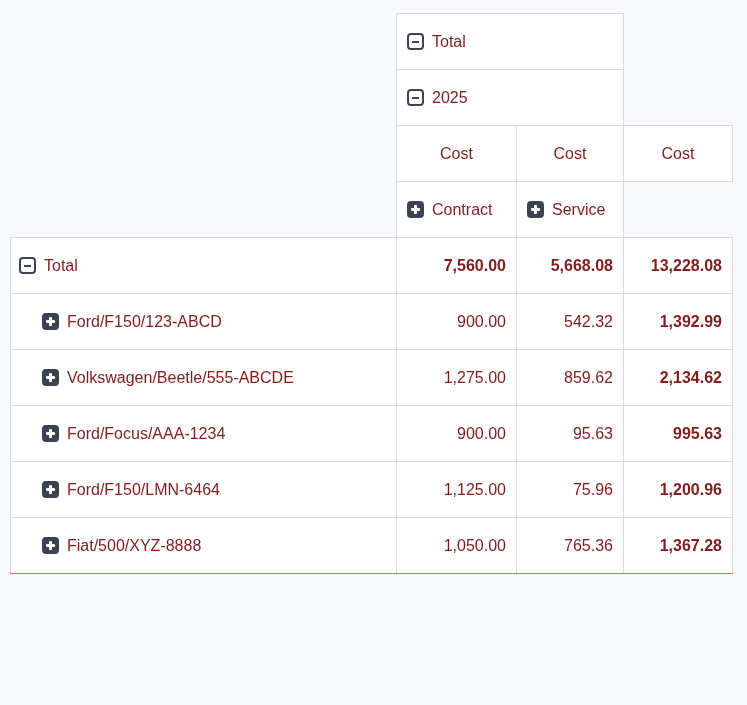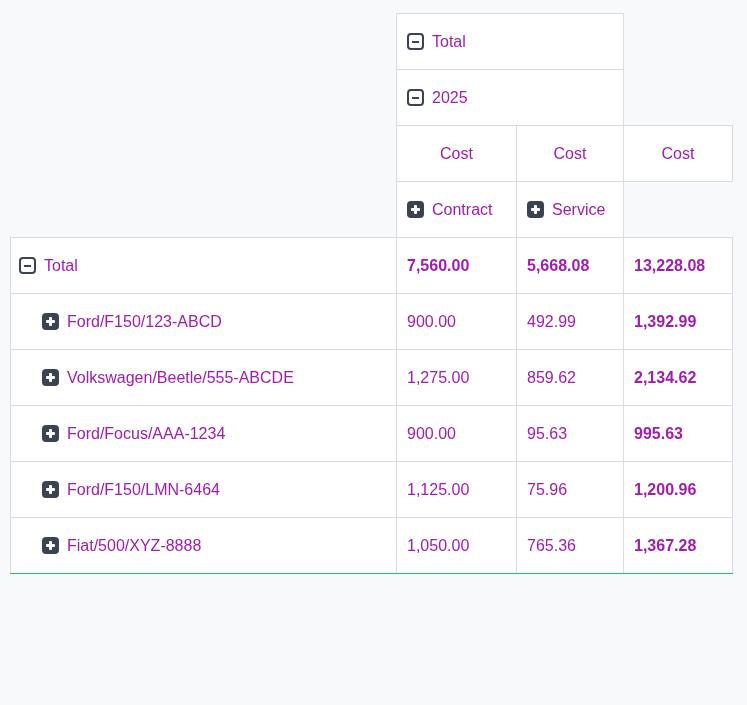--- a/index.html
+++ b/index.html
@@ -23,21 +23,21 @@
   table.pivot col.c-label   { width: 386px; }
   table.pivot col.c-val1    { width: 120px; }
   table.pivot col.c-val2    { width: 107px; }
   table.pivot col.c-val3    { width: 109px; }
 
   table.pivot th, table.pivot td {
     height: 56px;
     box-sizing: border-box;
     font-size: 16px;
     font-weight: 400;
-    color: #a21caf;
+    color: #7f1d1d;
     border: 1px solid #d9dbe0;
     background: #ffffff;
     padding: 0 10px;
     vertical-align: middle;
     white-space: nowrap;
     overflow: hidden;
   }
   
   table.pivot .blank {
     background: transparent;
@@ -52,21 +52,21 @@
     color: #6b7280;
     cursor: pointer;
   }
   
   th.rowlabel { text-align: left; cursor: pointer; }
   th.rowlabel.d0 { padding-left: 8px; }
   th.rowlabel.d1 { padding-left: 31px; }
   
   td.val {
     background: #f5f6f9;
-    text-align: left;
+    text-align: right;
     padding: 0 8px;
   }
   td.val.bold, tr.total-row td.val { font-weight: 700; }
   tr.last-row th, tr.last-row td { border-bottom: 1px solid #22c55e; }
 
   .hwrap {
     display: flex;
     align-items: center;
     gap: 8px;
   }
@@ -184,21 +184,21 @@
       </tr>
 
       <tr>
         <th class="rowlabel d1">
           <span class="hwrap">
             <span class="ic plus"></span>
             <span>Ford/F150/123-ABCD</span>
           </span>
         </th>
         <td class="val">900.00</td>
-        <td class="val">492.99</td>
+        <td class="val">542.32</td>
         <td class="val bold">1,392.99</td>
       </tr>
 
 
 
       <tr>
         <th class="rowlabel d1">
           <span class="hwrap">
             <span class="ic plus"></span>
             <span>Volkswagen/Beetle/555-ABCDE</span>

